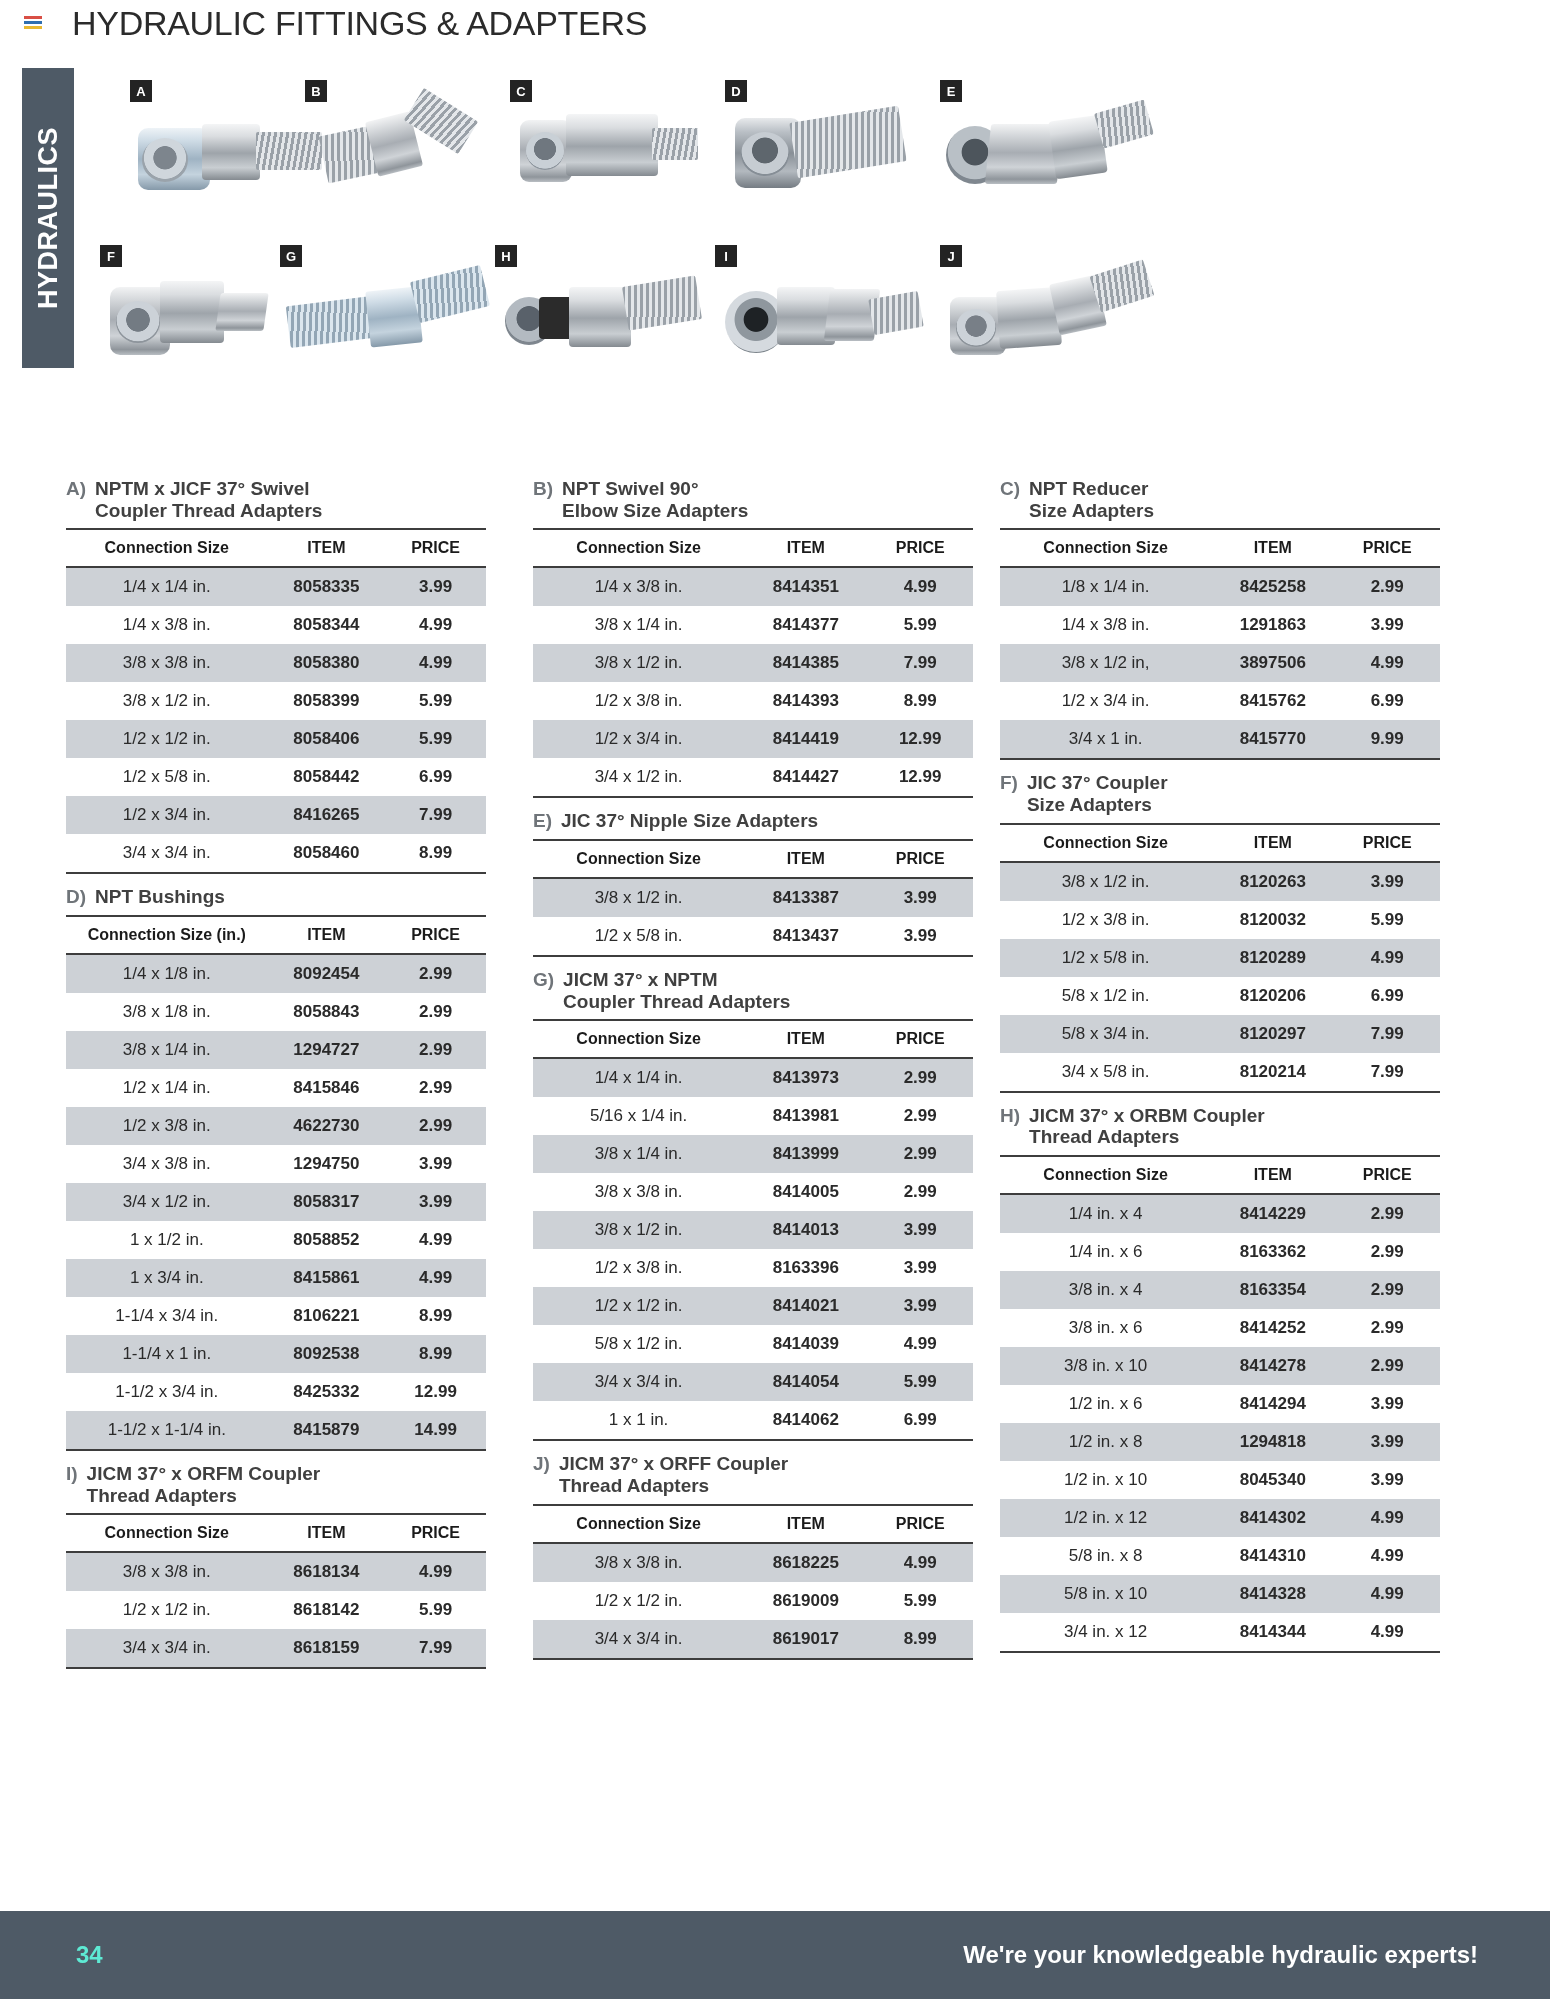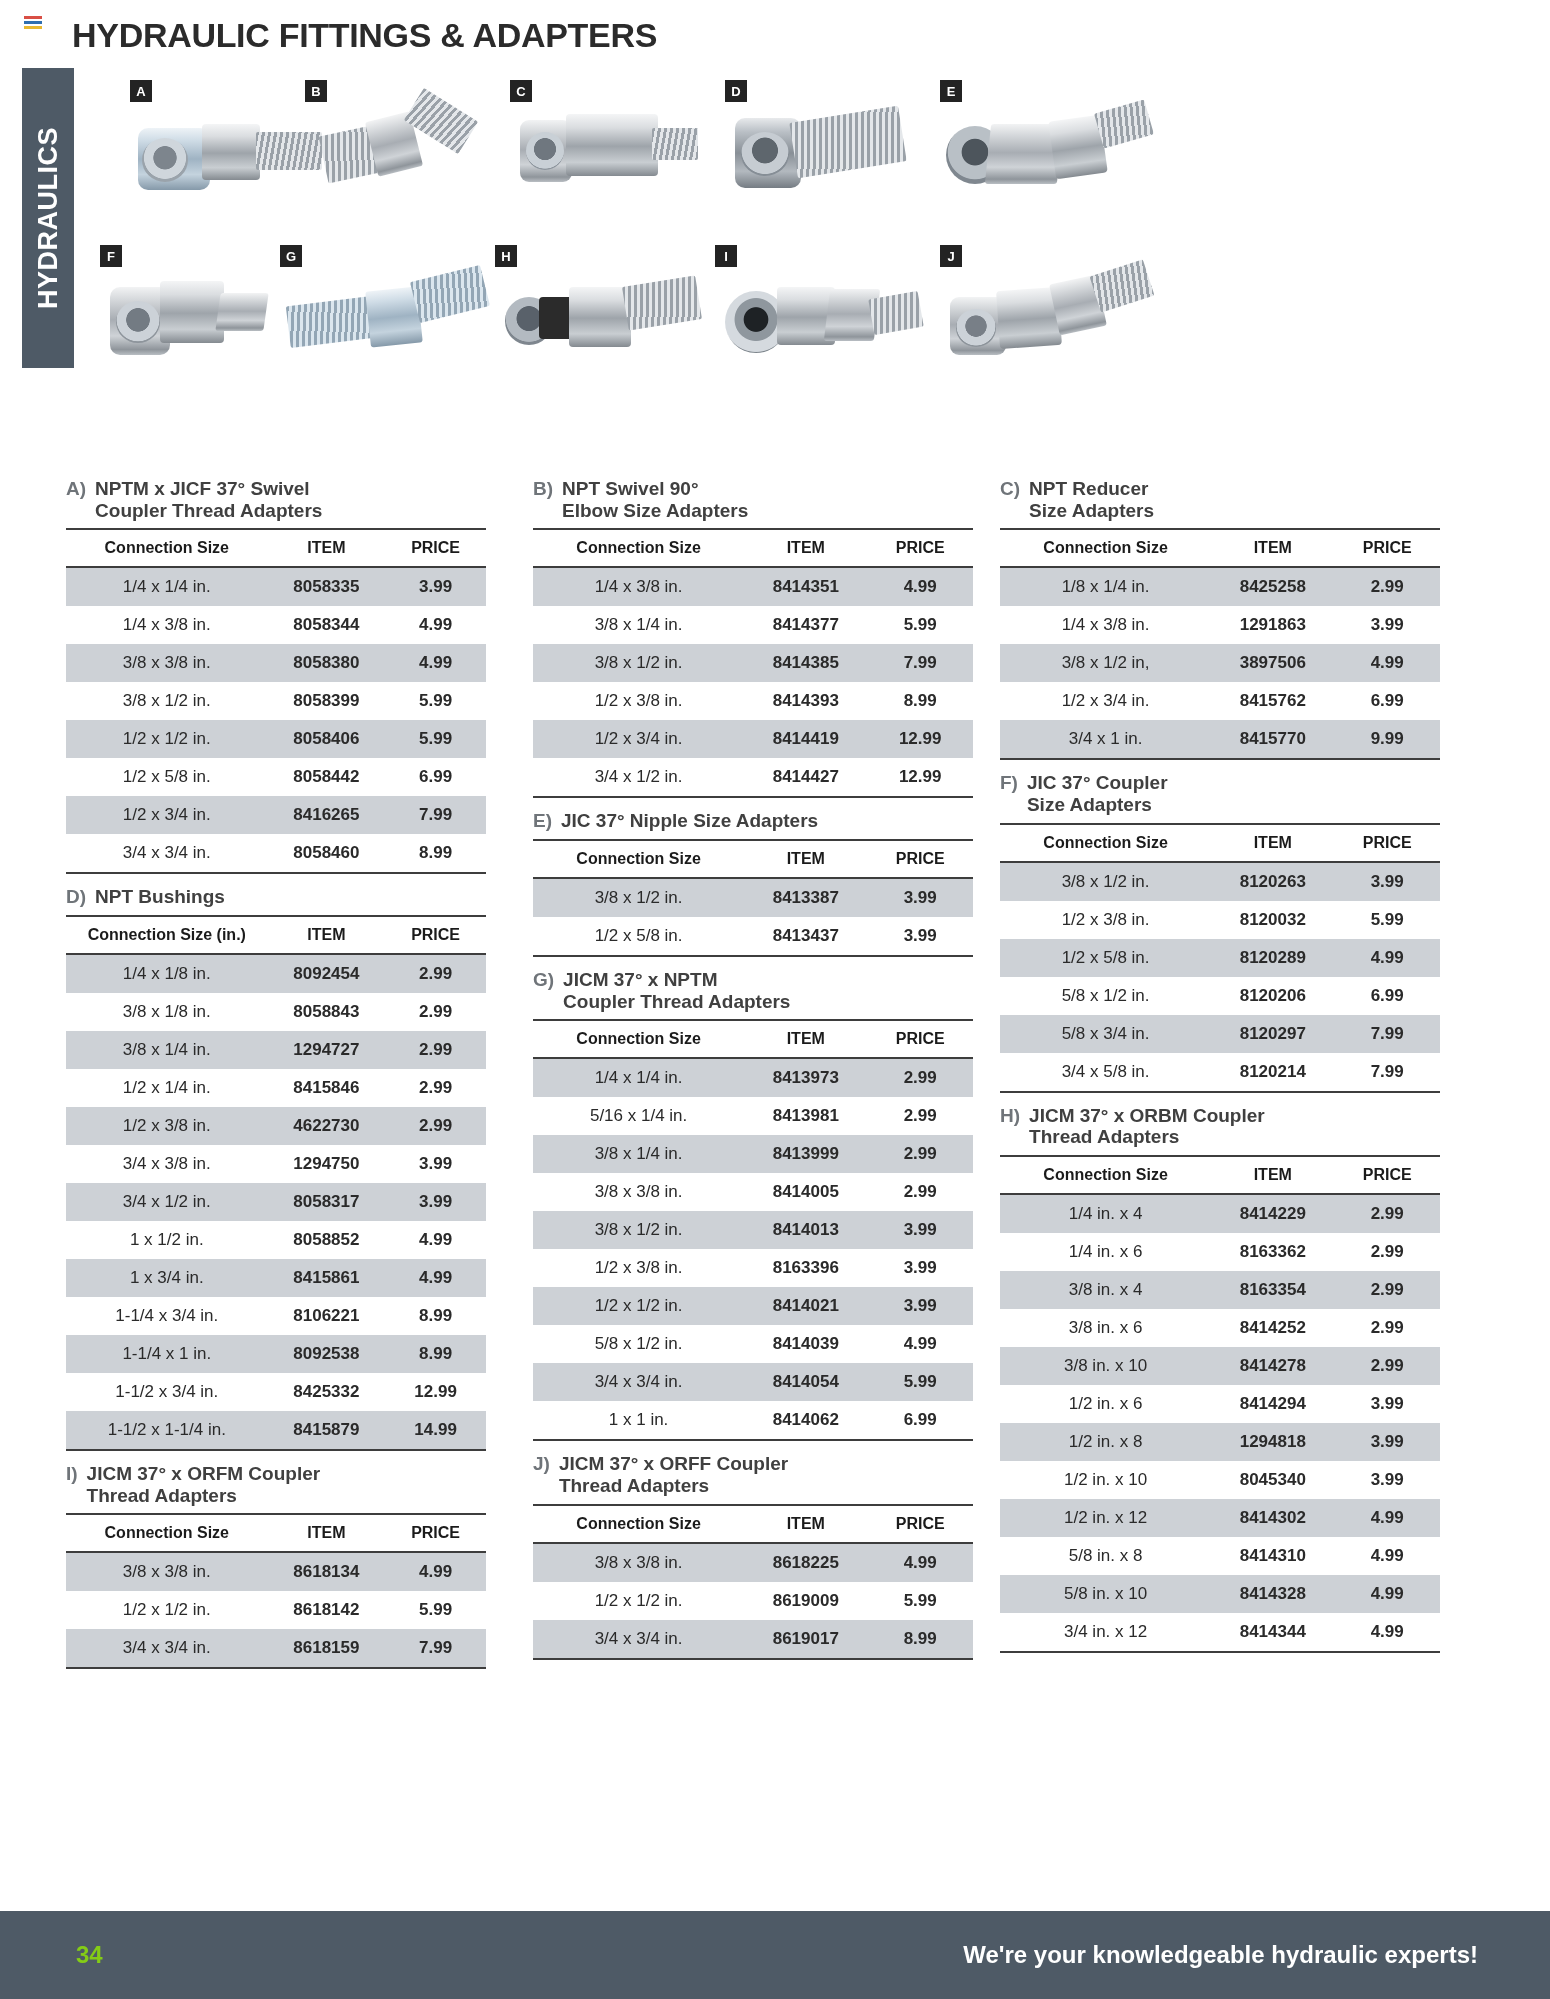--- a/index.html
+++ b/index.html
@@ -16,22 +16,22 @@
   .header { position: absolute; left: 0; top: 0; width: 1550px; height: 60px; }
   .hamburger {
     position: absolute; left: 24px; top: 16px; width: 18px; height: 13px;
     display: flex; flex-direction: column; justify-content: space-between;
   }
   .hamburger i { display:block; height: 3px; width: 18px; }
   .hamburger i:nth-child(1){ background:#d94f45; }
   .hamburger i:nth-child(2){ background:#2f6fb0; }
   .hamburger i:nth-child(3){ background:#e8b830; }
   .page-title {
-    position: absolute; left: 72px; top: 16px;
-    font-size: 34px; font-weight: bold; letter-spacing: -0.3px;
+    position: absolute; left: 72px; top: 4px;
+    font-size: 34px; font-weight: normal; letter-spacing: -0.3px;
     color: #2b2b2b;
   }
 
   
   .side-tab {
     position: absolute; left: 22px; top: 68px; width: 52px; height: 300px;
     background: #4e5a66;
   }
   .side-tab span {
     position: absolute; left: 50%; top: 50%;
@@ -110,21 +110,21 @@
   .col-item { width: 28%; }
   .col-price { width: 24%; }
 
   
   .footer {
     position: absolute; left: 0; bottom: 0; width: 1550px; height: 88px;
     background: #4e5a66;
   }
   .folio {
     position: absolute; left: 76px; top: 50%; transform: translateY(-50%);
-    color: #84cc16; font-size: 24px; font-weight: bold;
+    color: #5eead4; font-size: 24px; font-weight: bold;
   }
   .tagline {
     position: absolute; right: 72px; top: 50%; transform: translateY(-50%);
     color: #fff; font-size: 24px; font-weight: bold;
   }
 </style>
 </head>
 <body>
 
 <div class="page">

